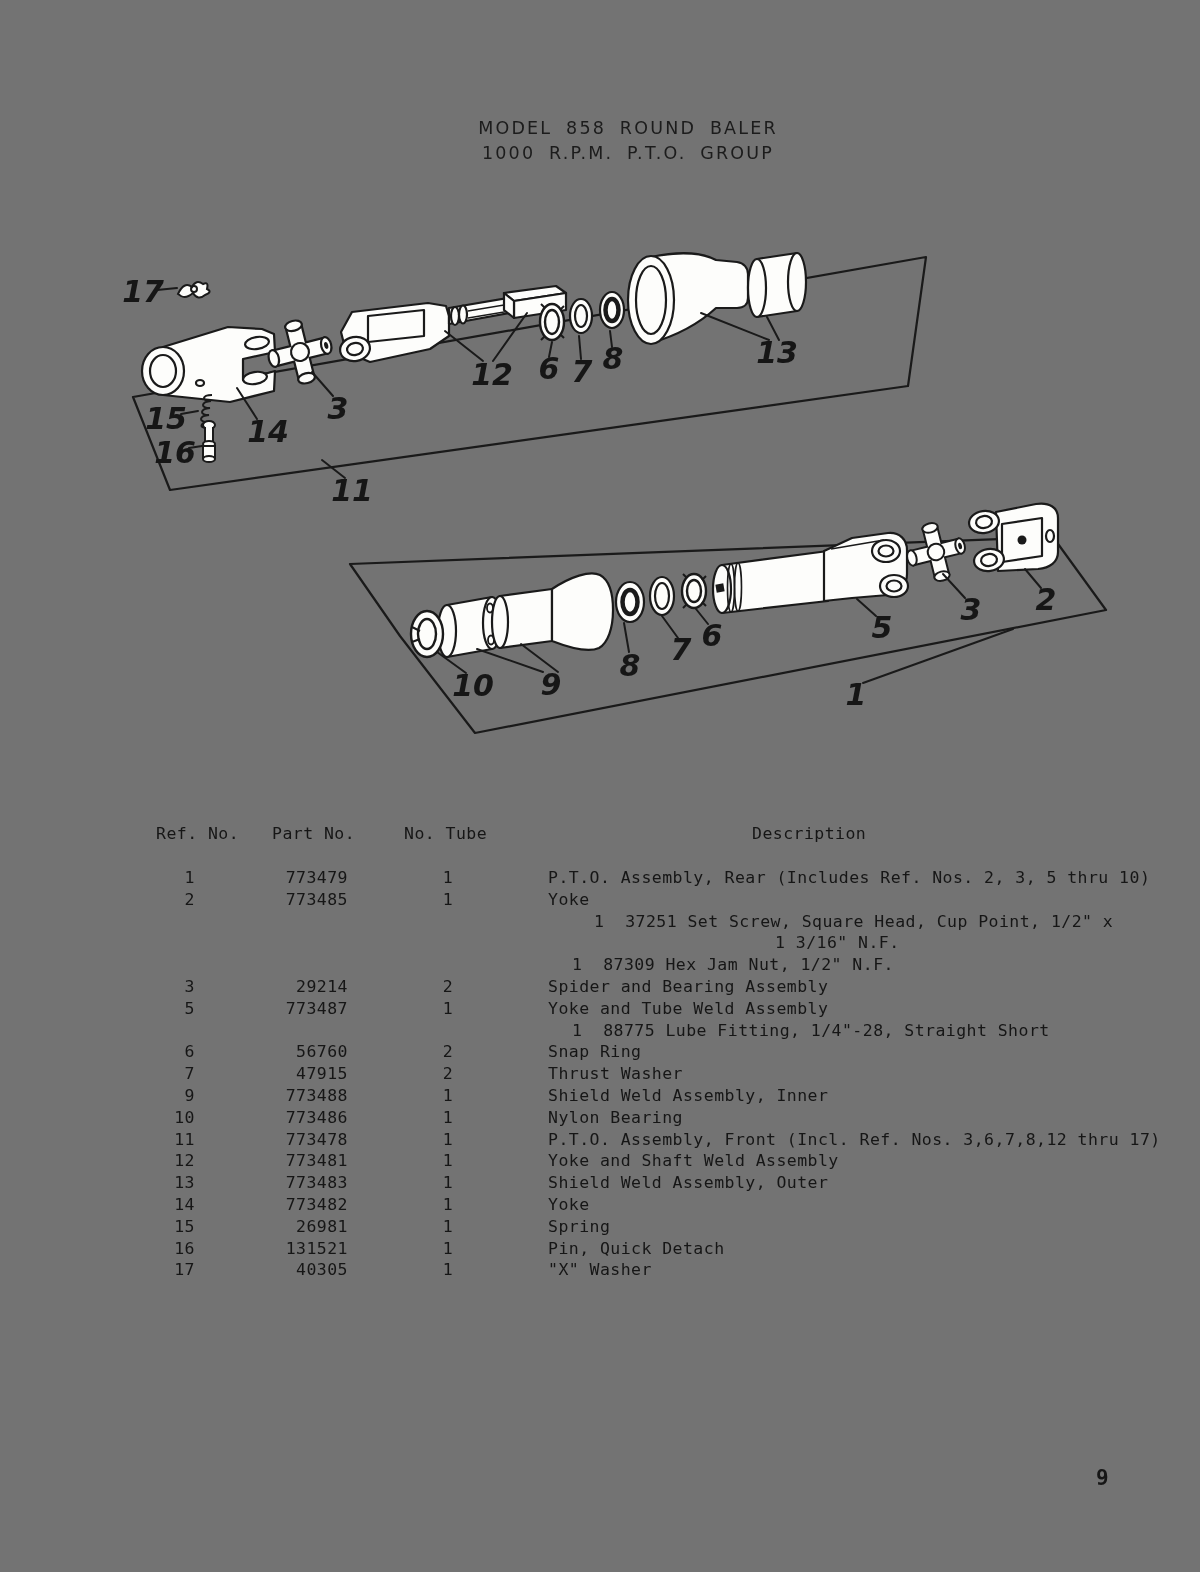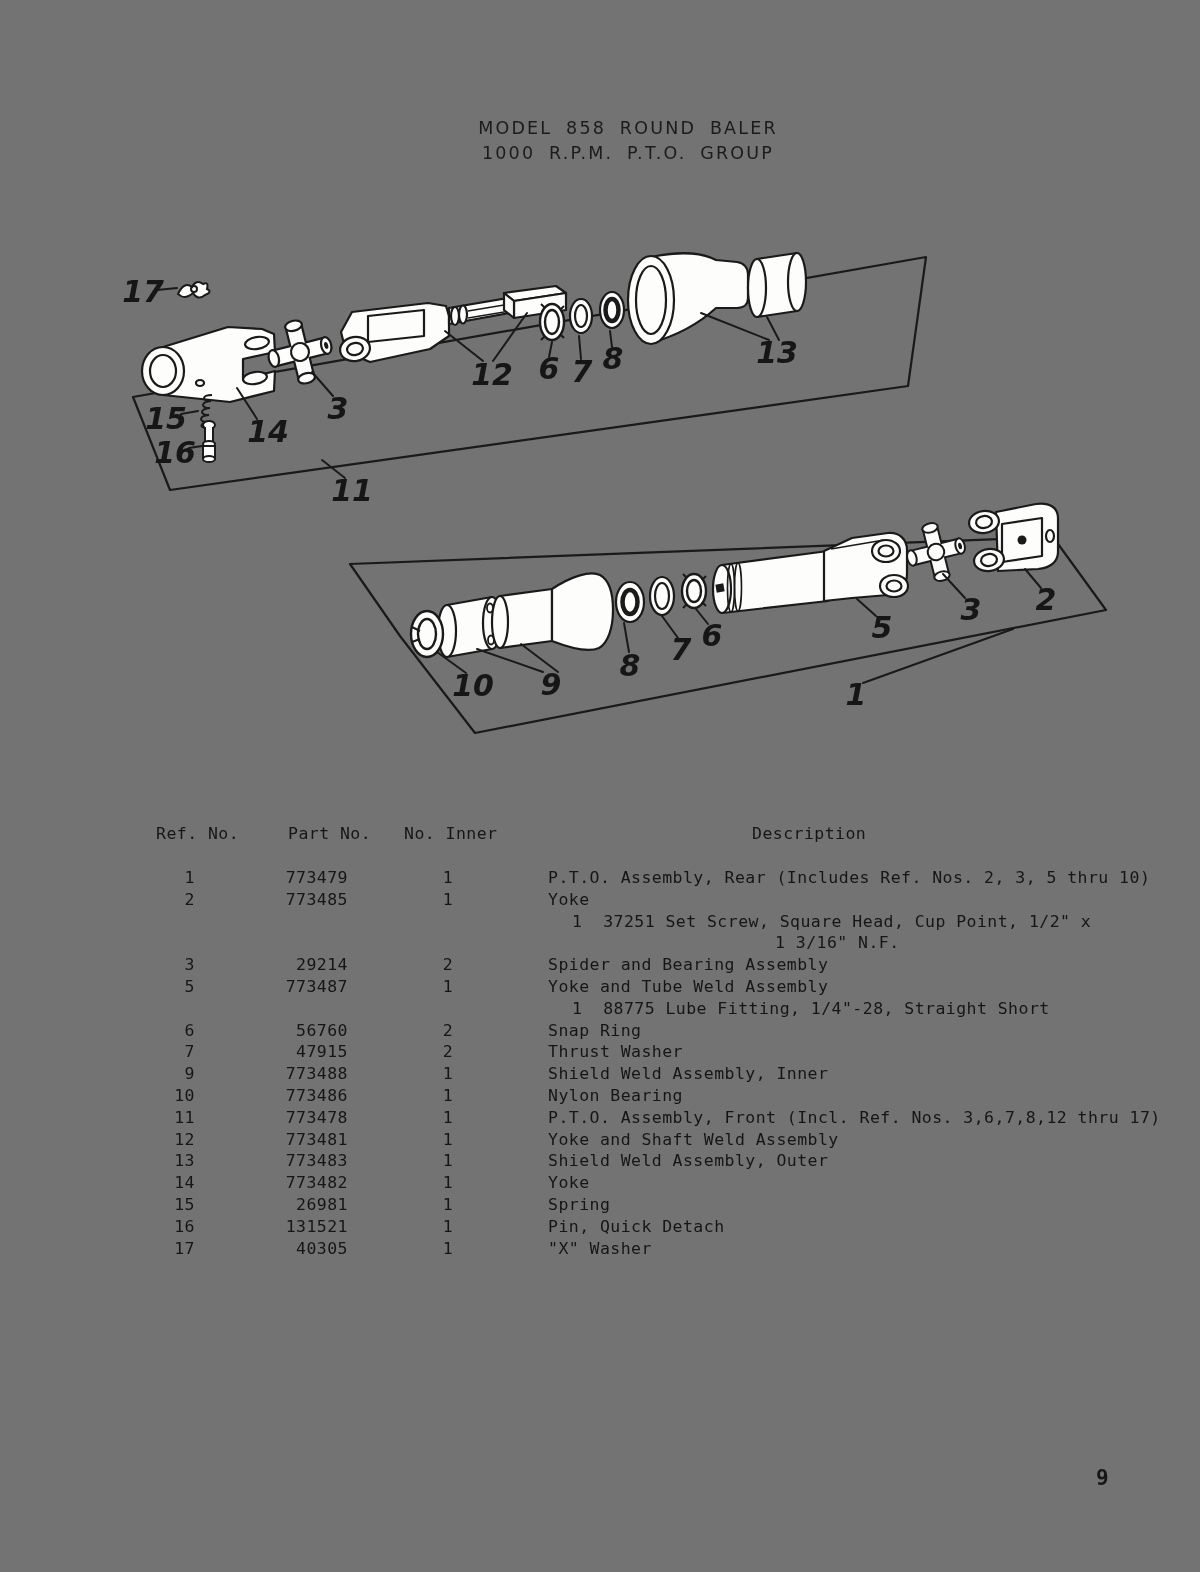--- a/index.html
+++ b/index.html
@@ -4,21 +4,21 @@
 <style>
   html,body{margin:0;padding:0;}
   .page{position:relative;width:1200px;height:1572px;background:#737373;overflow:hidden;
         font-family:"DejaVu Sans Mono","Liberation Mono",monospace;color:#161616;padding-left:10px;}
   .title-block{position:absolute;left:128px;top:116px;width:1000px;text-align:center;
         font-family:"DejaVu Sans","Liberation Sans",sans-serif;font-weight:500;
         font-size:17.5px;letter-spacing:2.2px;word-spacing:6px;line-height:25px;color:#1c1c1c;}
   .diagram-svg{position:absolute;left:0;top:0;width:1200px;height:820px;}
   .tbl{position:absolute;left:0;top:0;width:1200px;font-size:16.5px;letter-spacing:0.45px;color:#161616;}
   .hdr{position:absolute;top:824px;white-space:pre;}
-  .h-ref{left:156px;} .h-part{left:272px;margin-left:16px;} .h-used{left:404px;} .h-desc{left:752px;}
+  .h-ref{left:156px;} .h-part{left:272px;} .h-used{left:404px;} .h-desc{left:752px;}
   #table-rows{position:absolute;left:0;top:867px;width:1132px;}
   .t-row{position:relative;height:21.8px;line-height:21.8px;white-space:pre;}
   .c-ref{display:inline-block;width:195px;text-align:right;}
   .c-part{display:inline-block;width:153px;text-align:right;}
   .c-used{display:inline-block;width:200px;text-align:center;}
   .c-desc{display:inline-block;}
   .c-sub{position:absolute;top:0;white-space:pre;}
   .page-num{position:absolute;left:1096px;top:1466px;font-size:21px;font-weight:bold;}
   .callout{font-family:"DejaVu Sans","Liberation Sans",sans-serif;font-weight:bold;font-style:italic;
         fill:#161616;text-anchor:middle;}
@@ -227,27 +227,28 @@
         <text x="882" y="627" class="callout" font-size="30" dominant-baseline="central">5</text>
         <text x="971" y="609" class="callout" font-size="30" dominant-baseline="central">3</text>
         <text x="1046" y="599" class="callout" font-size="30" dominant-baseline="central">2</text>
         <text x="856" y="694" class="callout" font-size="30" dominant-baseline="central">1</text>
       </g>
   </svg>
 
   <div class="tbl">
     <span class="hdr h-ref">Ref. No.</span>
     <span class="hdr h-part">Part No.</span>
-    <span class="hdr h-used">No. Inner</span>
+    <span class="hdr h-used">No. Tube</span>
     <span class="hdr h-desc">Description</span>
     <div id="table-rows">
         <div class="t-row"><span class="c-ref">1</span><span class="c-part">773479</span><span class="c-used">1</span><span class="c-desc">P.T.O. Assembly, Rear (Includes Ref. Nos. 2, 3, 5 thru 10)</span></div>
         <div class="t-row"><span class="c-ref">2</span><span class="c-part">773485</span><span class="c-used">1</span><span class="c-desc">Yoke</span></div>
-        <div class="t-row"><span class="c-sub" style="left: 572px; text-align: center;">1  37251 Set Screw, Square Head, Cup Point, 1/2" x</span></div>
+        <div class="t-row"><span class="c-sub" style="left: 594px; text-align: center;">1  37251 Set Screw, Square Head, Cup Point, 1/2" x</span></div>
         <div class="t-row"><span class="c-sub" style="left: 775px;">1 3/16" N.F.</span></div>
+        <div class="t-row"><span class="c-sub" style="left: 572px;">1  87309 Hex Jam Nut, 1/2" N.F.</span></div>
         <div class="t-row"><span class="c-ref">3</span><span class="c-part">29214</span><span class="c-used">2</span><span class="c-desc">Spider and Bearing Assembly</span></div>
         <div class="t-row"><span class="c-ref">5</span><span class="c-part">773487</span><span class="c-used">1</span><span class="c-desc">Yoke and Tube Weld Assembly</span></div>
         <div class="t-row"><span class="c-sub" style="left: 572px;">1  88775 Lube Fitting, 1/4"-28, Straight Short</span></div>
         <div class="t-row"><span class="c-ref">6</span><span class="c-part">56760</span><span class="c-used">2</span><span class="c-desc">Snap Ring</span></div>
         <div class="t-row"><span class="c-ref">7</span><span class="c-part">47915</span><span class="c-used">2</span><span class="c-desc">Thrust Washer</span></div>
         <div class="t-row"><span class="c-ref">9</span><span class="c-part">773488</span><span class="c-used">1</span><span class="c-desc">Shield Weld Assembly, Inner</span></div>
         <div class="t-row"><span class="c-ref">10</span><span class="c-part">773486</span><span class="c-used">1</span><span class="c-desc">Nylon Bearing</span></div>
         <div class="t-row"><span class="c-ref">11</span><span class="c-part">773478</span><span class="c-used">1</span><span class="c-desc">P.T.O. Assembly, Front (Incl. Ref. Nos. 3,6,7,8,12 thru 17)</span></div>
         <div class="t-row"><span class="c-ref">12</span><span class="c-part">773481</span><span class="c-used">1</span><span class="c-desc">Yoke and Shaft Weld Assembly</span></div>
         <div class="t-row"><span class="c-ref">13</span><span class="c-part">773483</span><span class="c-used">1</span><span class="c-desc">Shield Weld Assembly, Outer</span></div>

